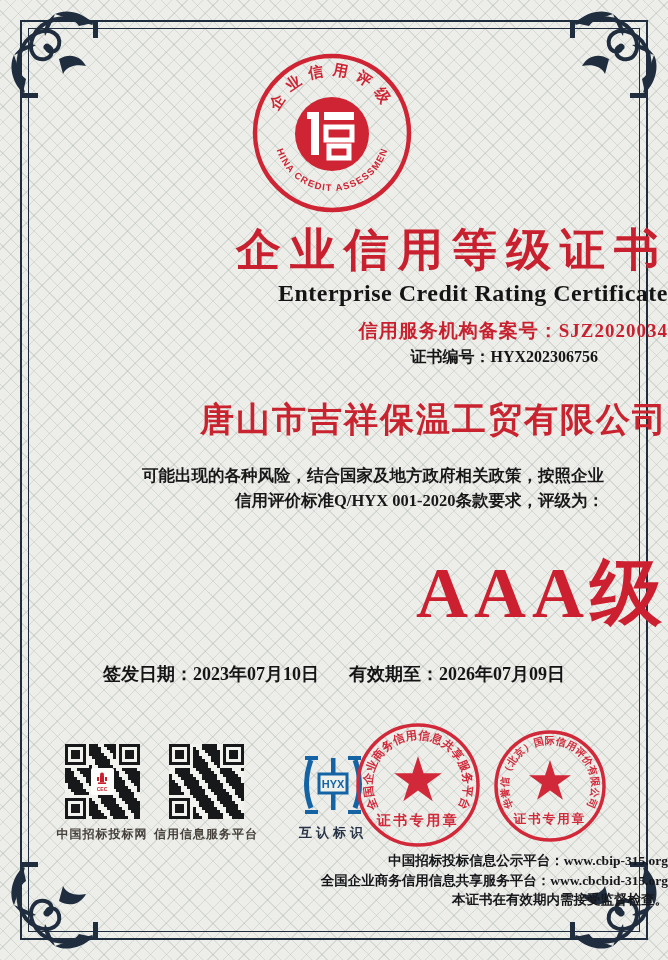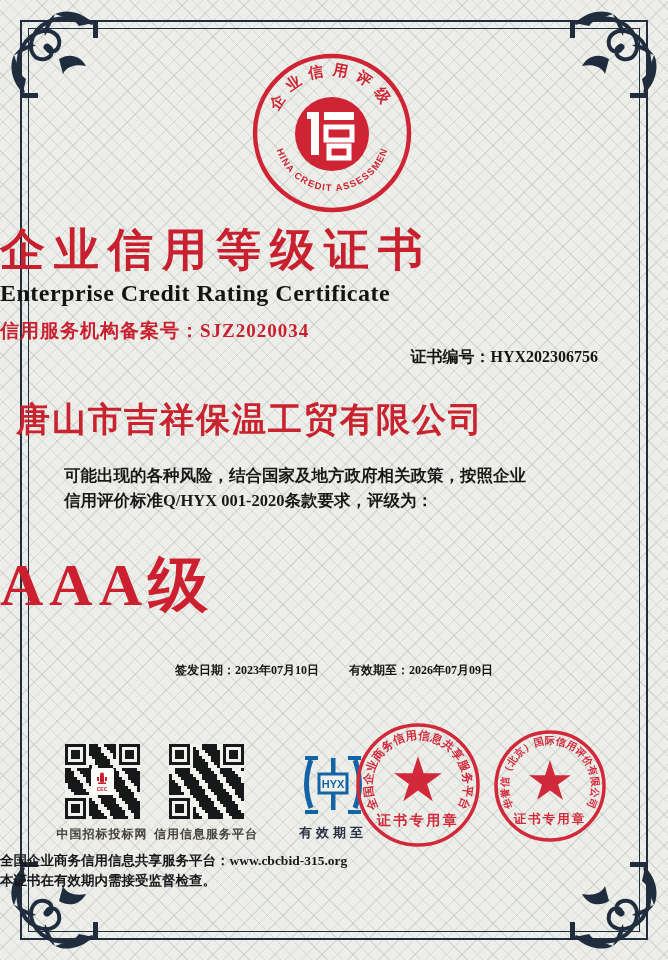--- a/index.html
+++ b/index.html
@@ -7,29 +7,29 @@
   .cert{
     position:relative;width:668px;height:960px;margin:0 auto;overflow:hidden;
     background:
       repeating-linear-gradient(45deg, rgba(158,170,163,0.30) 0px, rgba(158,170,163,0.30) 1px, transparent 1px, transparent 11px),
       repeating-linear-gradient(135deg, rgba(158,170,163,0.30) 0px, rgba(158,170,163,0.30) 1px, transparent 1px, transparent 11px),
       #edeee9;
   }
   .frame-outer{position:absolute;inset:20px;border:2.5px solid #202d3e;}
   .frame-inner{position:absolute;inset:28px;border:1.5px solid #202d3e;}
   .orn-layer{position:absolute;left:0;top:0;width:668px;height:960px;pointer-events:none;}
-  .abs{position:absolute;left:0;right:0;text-align:left;}
+  .abs{position:absolute;left:0;right:0;text-align:right;}
   .title{top:220px;font-size:45px;font-weight:bold;color:#c9202f;letter-spacing:9px;}
   .subtitle{top:280px;font-size:24px;font-weight:bold;color:#141414;letter-spacing:0.5px;}
   .regline{top:318px;font-size:19px;font-weight:bold;color:#c9202f;letter-spacing:1px;}
   .certno{top:347px;left:auto;right:70px;font-size:16px;font-weight:bold;color:#141414;text-align:center;}
   .company{top:397px;font-size:34px;font-weight:bold;color:#c8232f;letter-spacing:2px;padding-left:16px;}
   .bodytext{top:463px;left:64px;right:64px;font-size:16.5px;line-height:25px;font-weight:bold;color:#181818;}
-  .rating{top:545px;font-size:60px;font-weight:bold;color:#cc1f30;letter-spacing:6px;}
-  .dates{top:662px;display:flex;justify-content:center;gap:30px;font-size:12px;font-weight:bold;color:#141414;}
+  .rating{top:545px;font-size:72px;font-weight:bold;color:#cc1f30;letter-spacing:6px;}
+  .dates{top:662px;display:flex;justify-content:center;gap:30px;font-size:18px;font-weight:bold;color:#141414;}
   .qr-block{position:absolute;top:744px;width:92px;display:flex;flex-direction:column;align-items:center;text-align:right;}
   .qr-box{position:relative;width:75px;height:75px;}
   .qr-label{margin-top:7px;font-size:12px;font-weight:bold;color:#45403a;letter-spacing:1px;white-space:nowrap;}
   .qr-logo{position:absolute;left:26px;top:24px;width:23px;height:27px;background:#fdfdfb;border-radius:2px;
     display:flex;flex-direction:column;align-items:center;justify-content:center;}
   .qr-logo span{font-size:5px;font-weight:bold;color:#c9202f;line-height:5px;font-family:"Liberation Sans",sans-serif;}
   .hyx-block{position:absolute;left:288px;top:750px;width:90px;display:flex;flex-direction:column;align-items:center;}
   .hyx-label{margin-top:6px;font-size:13px;font-weight:bold;color:#273246;letter-spacing:4px;}
   .seal1{position:absolute;left:354px;top:721px;}
   .seal2{position:absolute;left:492px;top:728px;}
@@ -745,21 +745,21 @@
         <rect x="8" y="6" width="13" height="4"></rect>
         <rect x="51" y="6" width="13" height="4"></rect>
         <rect x="8" y="60" width="13" height="4"></rect>
         <rect x="51" y="60" width="13" height="4"></rect>
         <rect x="34" y="8" width="4.5" height="16"></rect>
         <rect x="34" y="44" width="4.5" height="16"></rect>
       </g>
       <rect x="22" y="24" width="28" height="19" fill="#eef0eb" stroke="#1464a5" stroke-width="3"></rect>
       <text x="36" y="38" text-anchor="middle" font-size="11" font-weight="bold" fill="#1464a5" font-family="Liberation Sans, sans-serif">HYX</text>
     </svg>
-    <div class="hyx-label">有效期至</div>
+    <div class="hyx-label">互认标识</div>
   </div>
 
   <svg class="seal1" width="128" height="128" viewBox="0 0 128 128" xmlns="http://www.w3.org/2000/svg">
     <circle cx="64" cy="64" r="60" fill="none" stroke="#d2293a" stroke-width="3.5"></circle>
     <path id="sealArc1" d="M26.3,90.4 A46,46 0 1 1 101.7,90.4" fill="none"></path>
     <text font-size="11.5" font-weight="bold" fill="#d2293a" text-anchor="middle" letter-spacing="0.5">
       <textPath href="#sealArc1" startOffset="50%">全国企业商务信用信息共享服务平台</textPath>
     </text>
     <polygon fill="#d2293a" transform="translate(64,60)" points="0,-25 -5.6,-7.7 -23.8,-7.7 -9.1,2.95 -14.7,20.2 0,9.55 14.7,20.2 9.1,2.95 23.8,-7.7 5.6,-7.7"></polygon>
     <text x="64" y="104" text-anchor="middle" font-size="14" font-weight="bold" fill="#d2293a" letter-spacing="2.5">证书专用章</text>
@@ -769,17 +769,18 @@
     <circle cx="58" cy="58" r="54" fill="none" stroke="#d2293a" stroke-width="3.5"></circle>
     <path id="sealArc2" d="M23.6,82.1 A42,42 0 1 1 92.4,82.1" fill="none"></path>
     <text font-size="10" font-weight="bold" fill="#d2293a" text-anchor="middle" letter-spacing="0.3">
       <textPath href="#sealArc2" startOffset="50%">华誉信（北京）国际信用评价有限公司</textPath>
     </text>
     <polygon fill="#d2293a" transform="translate(58,54) scale(0.88)" points="0,-25 -5.6,-7.7 -23.8,-7.7 -9.1,2.95 -14.7,20.2 0,9.55 14.7,20.2 9.1,2.95 23.8,-7.7 5.6,-7.7"></polygon>
     <text x="58" y="95" text-anchor="middle" font-size="12.5" font-weight="bold" fill="#d2293a" letter-spacing="2">证书专用章</text>
   </svg>
 
   <div class="abs footer">
+    <div>中国招标投标信息公示平台：www.cbip-315.org</div>
     <div>全国企业商务信用信息共享服务平台：www.cbcbid-315.org</div>
     <div>本证书在有效期内需接受监督检查。</div>
   </div>
 
 </div>
 
 </body></html>

